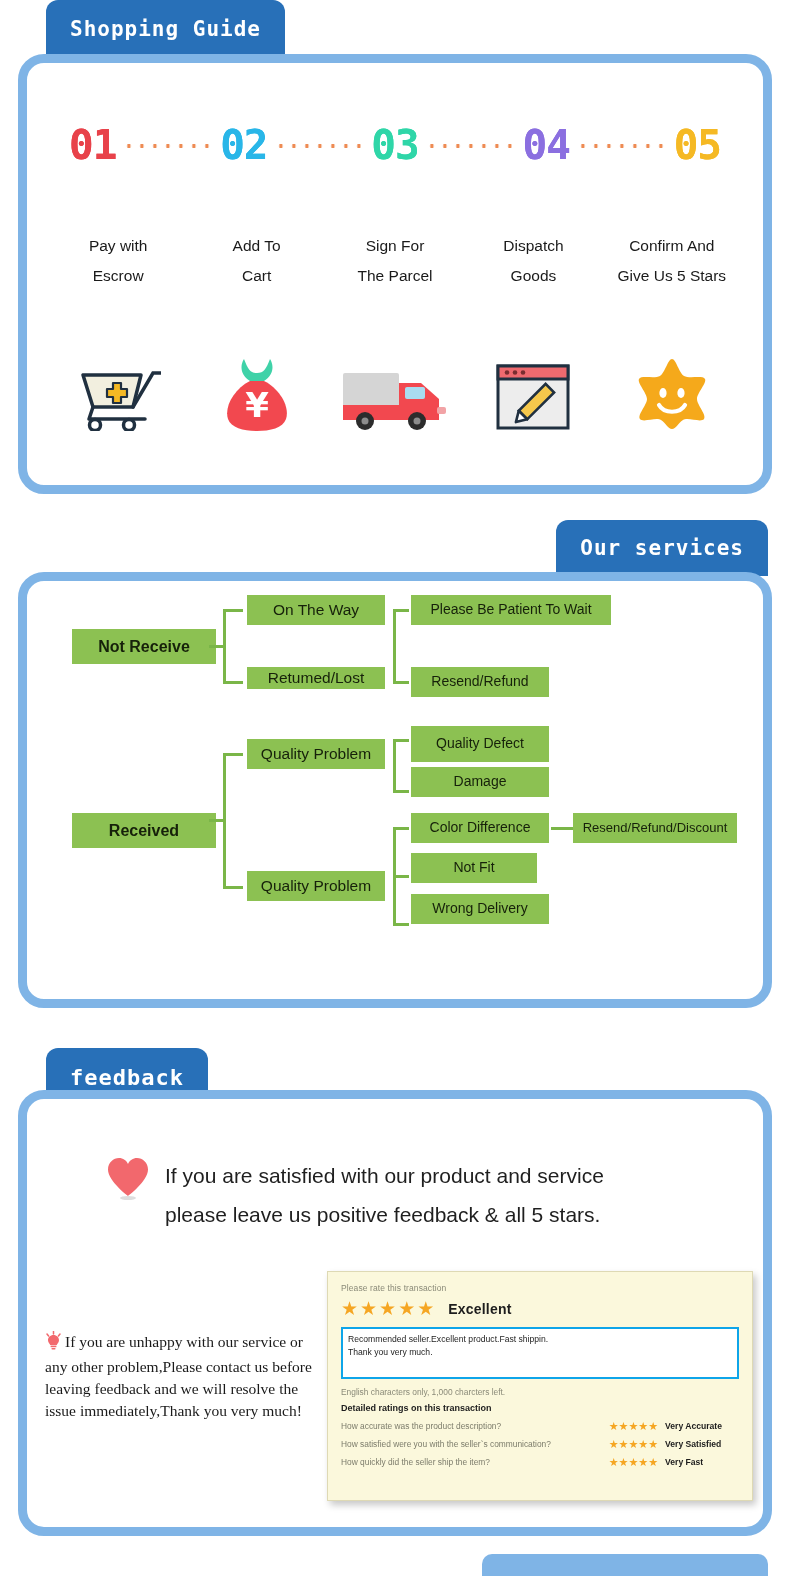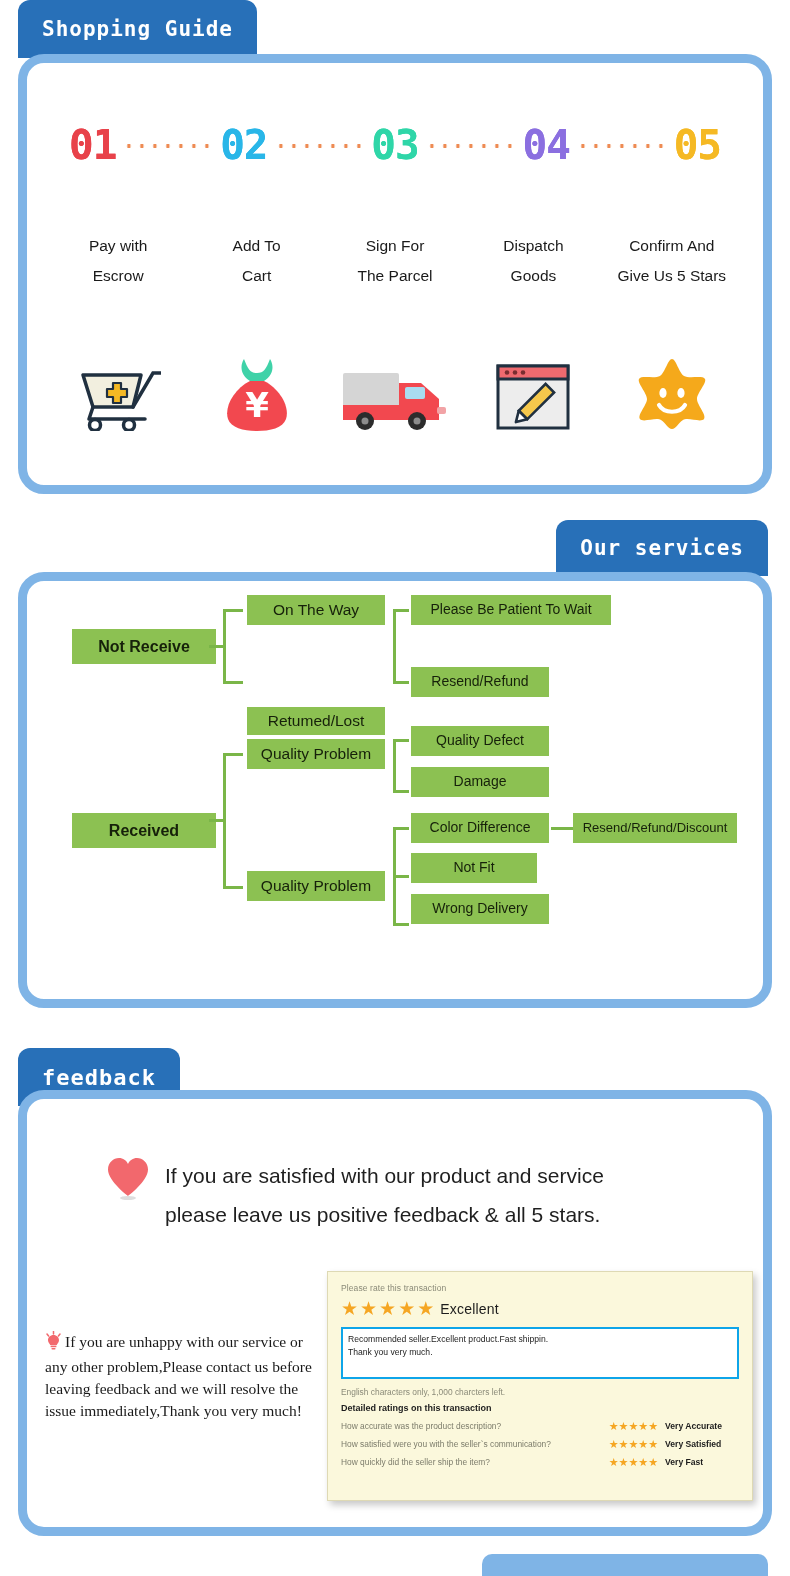--- a/index.html
+++ b/index.html
@@ -22,20 +22,21 @@
     background: #2870b8;
     color: #ffffff;
     font-family: "DejaVu Sans Mono", monospace;
     font-weight: bold;
     letter-spacing: 1px;
     border-radius: 12px 12px 0 0;
     display: flex;
     align-items: center;
     padding: 0 24px;
     white-space: nowrap;
+    margin-left: 28px;
   }
 
   
   .panel {
     position: absolute;
     background: #ffffff;
     border: 9px solid #7fb4e6;
     border-radius: 26px;
   }
 
@@ -157,21 +158,21 @@
     width: 426px; height: 230px;
     background: #fbf8dc;
     border: 1px solid #ded9b4;
     box-shadow: 3px 4px 7px rgba(0,0,0,0.22);
     padding: 11px 13px;
     font-size: 8.5px;
     color: #6d6d5e;
   }
   .fbform .lbl { font-size: 8.5px; color: #8a8a78; letter-spacing: .1px; }
   .fbform .star-row { display: flex; align-items: center; gap: 2px; margin: 4px 0 7px 0; }
-  .fbform .excellent { font-size: 14px; color: #1d1d1d; margin-left: 4px; letter-spacing: .2px; }
+  .fbform .excellent { font-size: 14px; color: #1d1d1d; margin-left: 12px; letter-spacing: .2px; font-weight: bold; }
   .fbform .textarea {
     background: #ffffff;
     border: 2px solid #0ea5e9;
     height: 52px;
     padding: 4px 5px;
     font-size: 8.6px;
     color: #1d1d1d;
     line-height: 1.5;
   }
   .fbform .charleft { margin-top: 8px; font-size: 8.4px; color: #8a8a78; }
@@ -307,21 +308,21 @@
       <div class="fbox root" style="left:45px; top:48px; width:144px; height:35px;">Not Receive</div>
 
       <div class="brk" style="left:196px; top:28px; width:20px; height:75px;">
         <div class="spine"></div>
         <div class="stub" style="left:0; top:0; width:20px;"></div>
         <div class="stub" style="left:0; top:72px; width:20px;"></div>
         <div class="stub" style="left:-14px; top:36px; width:14px;"></div>
       </div>
 
       <div class="fbox lvl2" style="left:220px; top:14px; width:138px; height:30px;">On The Way</div>
-      <div class="fbox lvl2" style="left:220px; top:86px; width:138px; height:28px;margin-top:40px;">Retumed/Lost</div>
+      <div class="fbox lvl2" style="left:220px; top:86px; width:138px; height:22px;">Retumed/Lost</div>
 
       <div class="brk" style="left:366px; top:28px; width:16px; height:75px;">
         <div class="spine"></div>
         <div class="stub" style="left:0; top:0; width:16px;"></div>
         <div class="stub" style="left:0; top:72px; width:16px;"></div>
       </div>
 
       <div class="fbox lvl3" style="left:384px; top:14px; width:200px; height:30px;">Please Be Patient To Wait</div>
       <div class="fbox lvl3" style="left:384px; top:86px; width:138px; height:30px;">Resend/Refund</div>
 
@@ -336,21 +337,21 @@
 
       <div class="fbox lvl2" style="left:220px; top:158px; width:138px; height:30px;">Quality Problem</div>
       <div class="fbox lvl2" style="left:220px; top:290px; width:138px; height:30px;">Quality Problem</div>
 
       <div class="brk" style="left:366px; top:158px; width:16px; height:54px;">
         <div class="spine"></div>
         <div class="stub" style="left:0; top:0; width:16px;"></div>
         <div class="stub" style="left:0; top:51px; width:16px;"></div>
       </div>
 
-      <div class="fbox lvl3" style="left:384px; top:145px; width:138px; height:30px;">Quality Defect</div>
+      <div class="fbox lvl3" style="left:384px; top:145px; width:138px; height:36px;">Quality Defect</div>
       <div class="fbox lvl3" style="left:384px; top:186px; width:138px; height:30px;">Damage</div>
 
       <div class="brk" style="left:366px; top:246px; width:16px; height:99px;">
         <div class="spine"></div>
         <div class="stub" style="left:0; top:0; width:16px;"></div>
         <div class="stub" style="left:0; top:96px; width:16px;"></div>
         <div class="stub" style="left:0; top:48px; width:16px;"></div>
       </div>
 
       <div class="fbox lvl3" style="left:384px; top:232px; width:138px; height:30px;">Color Difference</div>

